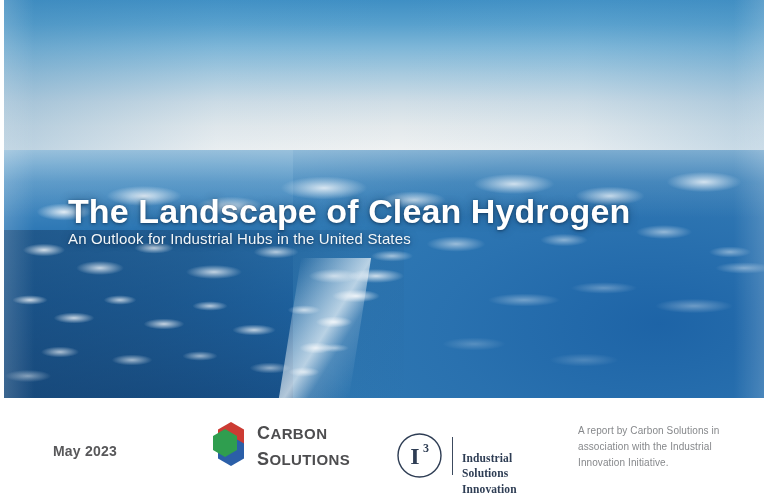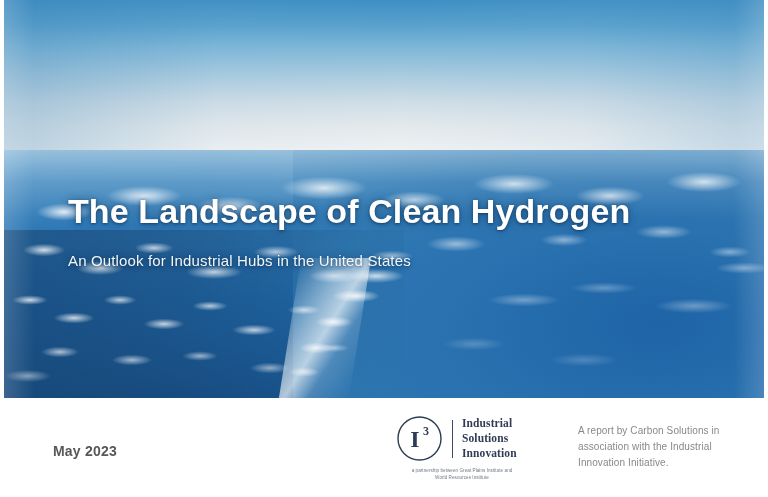--- a/index.html
+++ b/index.html
@@ -210,21 +210,21 @@
     font-weight: bold;
     color: #ffffff;
     letter-spacing: 0.1px;
     line-height: 1.1;
     text-shadow:
       0 1px 3px rgba(10,40,70,.65),
       0 0 10px rgba(10,40,70,.45);
     white-space: nowrap;
   }
   .cover-subtitle {
-    margin-top: 22px;
+    margin-top: 0;
     font-size: 15px;
     font-weight: normal;
     color: #f2f6f9;
     letter-spacing: 0.15px;
     text-shadow:
       0 1px 3px rgba(10,40,70,.60),
       0 0 8px rgba(10,40,70,.40);
     white-space: nowrap;
   }
 
@@ -297,20 +297,21 @@
     background: #3c4a5e;
     flex: 0 0 1px;
   }
   .i3-name {
     font-family: "Liberation Serif", serif;
     font-size: 11.5px;
     font-weight: bold;
     color: #2e3d54;
     line-height: 1.33;
     letter-spacing: .1px;
+    margin-top: 36px;
   }
   .i3-tagline {
     margin-top: 5px;
     text-align: center;
     font-size: 4.6px;
     line-height: 1.55;
     color: #6e7a88;
     letter-spacing: .05px;
     width: 132px;
   }
@@ -352,20 +353,34 @@
       <div class="cover-title">The Landscape of Clean Hydrogen</div>
       <div class="cover-subtitle">An Outlook for Industrial Hubs in the United States</div>
     </div>
   </div>
 
   <div class="footer">
 
     <div class="pub-date">May 2023</div>
   </div>
 
+  <div class="cs-logo">
+    <svg class="cs-mark" viewBox="0 0 36 46">
+
+      <polygon points="19,1 32,8.5 32,23.5 19,31 6,23.5 6,8.5" fill="#cc3b33"></polygon>
+
+      <polygon points="19,15 32,22.5 32,37.5 19,45 6,37.5 6,22.5" fill="#2b5fa8"></polygon>
+
+      <polygon points="13,8 25,15 25,29 13,36 1,29 1,15" fill="#2f9e4f"></polygon>
+    </svg>
+    <div class="cs-word">
+      <span class="cs-word-line">Carbon</span>
+      <span class="cs-word-line">Solutions</span>
+    </div>
+  </div>
 
   <div class="i3-logo">
     <div class="i3-row">
       <svg class="i3-badge" viewBox="0 0 47 47">
         <circle cx="23.5" cy="23.5" r="21.5" fill="none" stroke="#2e3d54" stroke-width="1.4"></circle>
         <text x="19" y="32" font-family="Liberation Serif, serif" font-size="24" font-weight="bold" fill="#2e3d54" text-anchor="middle">I</text>
         <text x="30" y="20" font-family="Liberation Serif, serif" font-size="12" font-weight="bold" fill="#2e3d54" text-anchor="middle">3</text>
       </svg>
       <div class="i3-divider"></div>
       <div class="i3-name">

